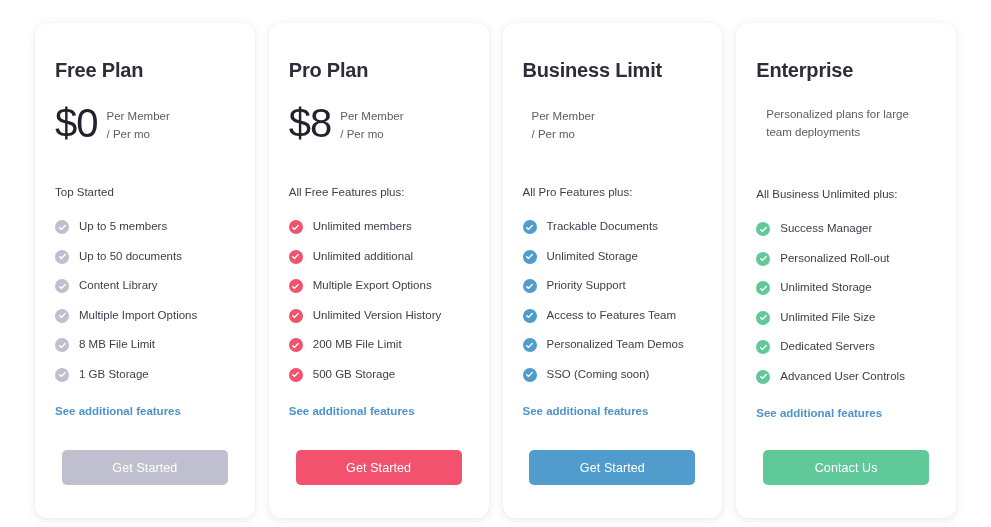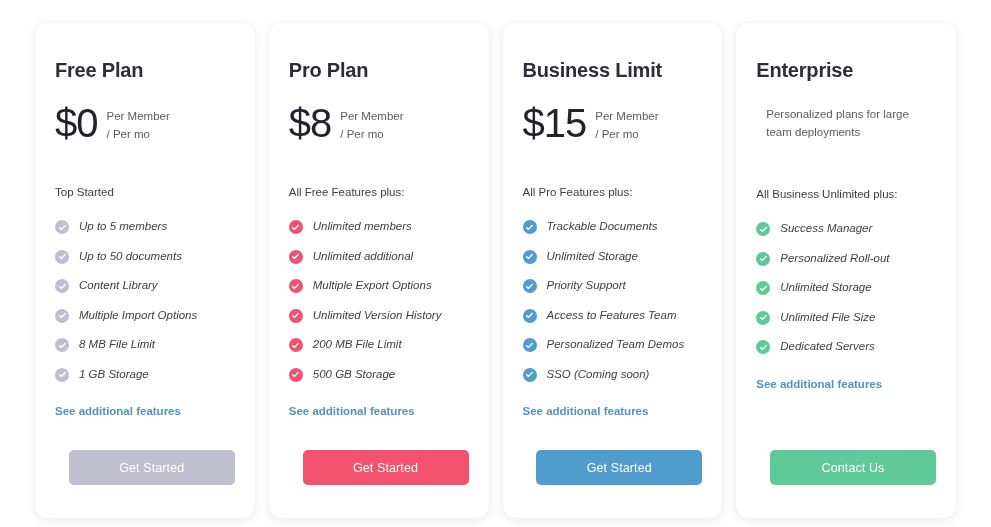--- a/index.html
+++ b/index.html
@@ -91,21 +91,20 @@
   .features-list {
     list-style: none;
     margin-top: 22px;
   }
 
   .feature-item {
     display: flex;
     align-items: center;
     gap: 10px;
     margin-bottom: 15.5px;
-    font-style: italic;
   }
 
   .check-icon {
     width: 14px;
     height: 14px;
     flex: 0 0 14px;
     border-radius: 50%;
     display: flex;
     align-items: center;
     justify-content: center;
@@ -127,21 +126,21 @@
     text-decoration: none;
     display: block;
     margin-top: 8px;
     cursor: pointer;
   }
 
   .cta-wrap {
     margin-top: auto;
     padding-bottom: 33px;
     display: flex;
-    justify-content: flex-end;
+    justify-content: center;
   }
 
   .cta-button {
     width: 166px;
     height: 35px;
     border: none;
     border-radius: 5px;
     color: #ffffff;
     font-size: 12.5px;
     font-family: "Liberation Sans", sans-serif;
@@ -279,21 +278,20 @@
         </li>
       </ul>
       <a class="additional-link">See additional features</a>
       <div class="cta-wrap">
         <button class="cta-button" style="background: rgb(242, 82, 110);">Get Started</button>
       </div>
     </div>
     <div class="plan-card">
       <h2 class="plan-title">Business Limit</h2>
       <div class="price-row">
-        <span class="price-amount">$15</span>
         <span class="price-unit">
           <div>Per Member</div>
           <div>/ Per mo</div>
         </span>
       </div>
       <div class="features-heading">All Pro Features plus:</div>
       <ul class="features-list">
         <li class="feature-item">
           <span class="check-icon" style="background: rgb(79, 156, 205);">
             <svg width="9" height="9" viewBox="0 0 12 12">
@@ -386,19 +384,27 @@
           <span class="feature-label">Unlimited File Size</span>
         </li>
         <li class="feature-item">
           <span class="check-icon" style="background: rgb(95, 201, 154);">
             <svg width="9" height="9" viewBox="0 0 12 12">
               <path d="M2.3 6.2 L4.7 8.5 L9.6 3.4" fill="none" stroke="#ffffff" stroke-width="1.9" stroke-linecap="round" stroke-linejoin="round"></path>
             </svg>
           </span>
           <span class="feature-label">Dedicated Servers</span>
         </li>
+        <li class="feature-item">
+          <span class="check-icon" style="background: rgb(95, 201, 154);">
+            <svg width="9" height="9" viewBox="0 0 12 12">
+              <path d="M2.3 6.2 L4.7 8.5 L9.6 3.4" fill="none" stroke="#ffffff" stroke-width="1.9" stroke-linecap="round" stroke-linejoin="round"></path>
+            </svg>
+          </span>
+          <span class="feature-label">Advanced User Controls</span>
+        </li>
       </ul>
       <a class="additional-link">See additional features</a>
       <div class="cta-wrap">
         <button class="cta-button" style="background: rgb(95, 201, 154);">Contact Us</button>
       </div>
     </div>
   </div>
 
 </body></html>

